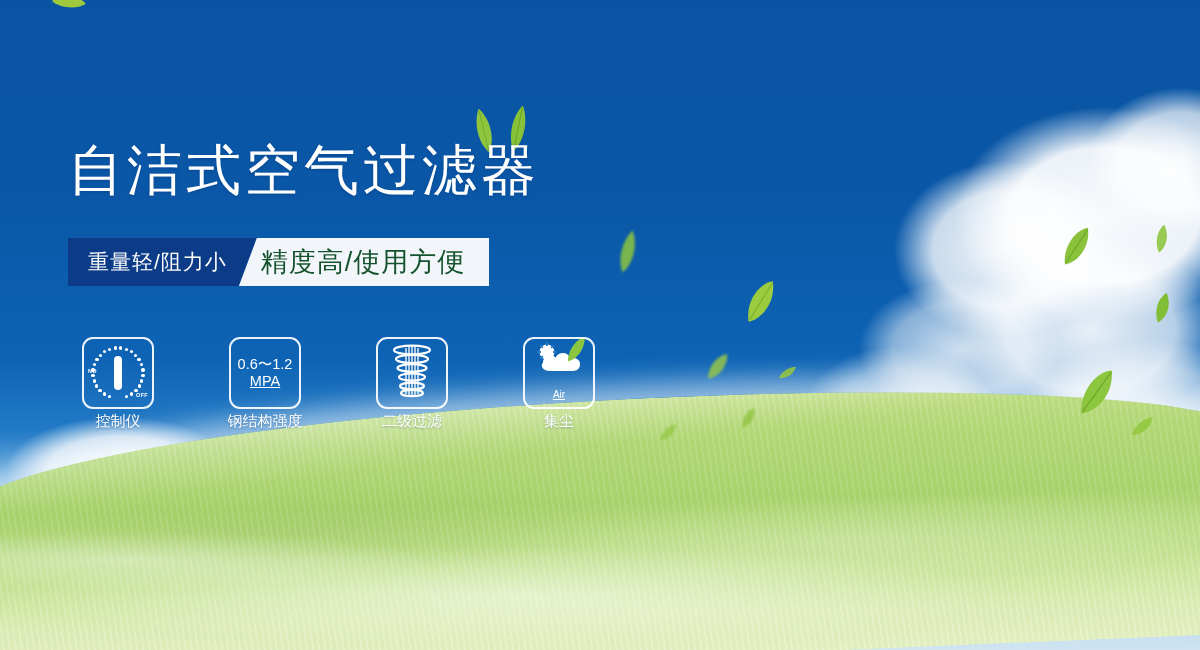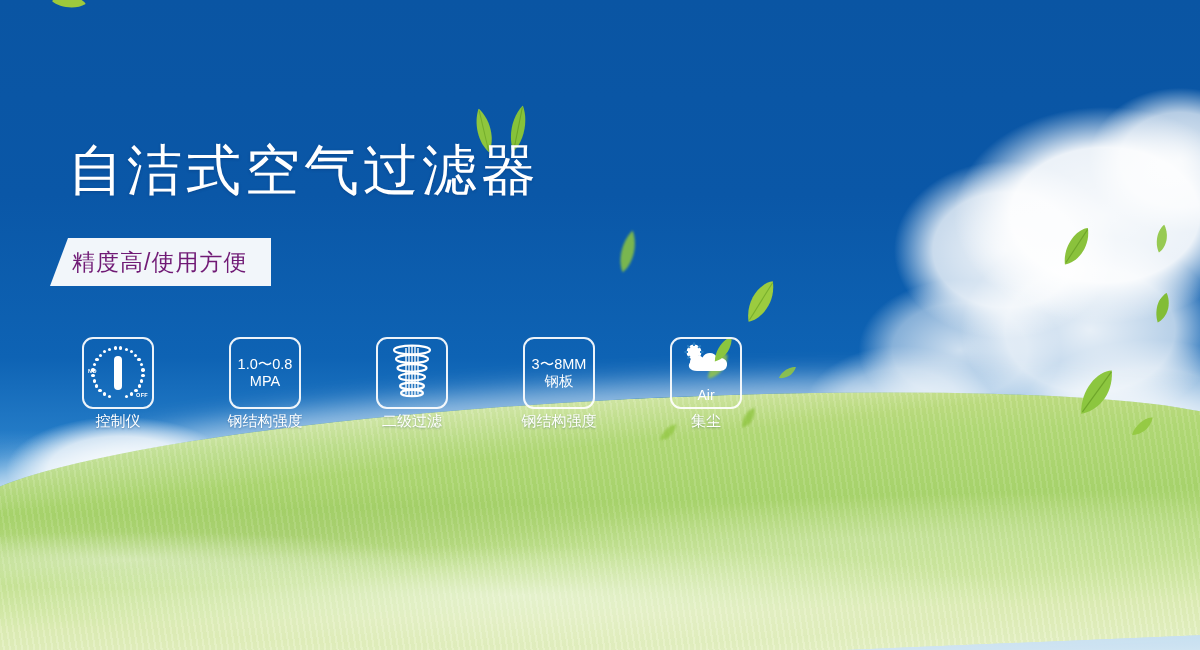--- a/index.html
+++ b/index.html
@@ -90,40 +90,40 @@
 
   #tagline-bar{position:absolute;left:68px;top:238px;height:48px;display:flex;}
   #tagline-primary{
     background:#0c3c87;color:#ffffff;
     height:48px;display:flex;align-items:center;
     padding:0 30px 0 20px;
     font-size:21px;letter-spacing:1px;white-space:nowrap;
     clip-path:polygon(0 0, 100% 0, calc(100% - 18px) 100%, 0 100%);
   }
   #tagline-secondary{
-    background:#f2f6fa;color:#701a75;
+    background:#f2f6fa;color:#14532d;
     height:48px;display:flex;align-items:center;
     padding:0 24px 0 22px;
-    font-size:23px;letter-spacing:1px;white-space:nowrap;
+    font-size:27px;letter-spacing:1px;white-space:nowrap;
     margin-left:-18px;
     clip-path:polygon(18px 0, 100% 0, 100% 100%, 0 100%);
   }
 
   
   #features{position:absolute;left:82px;top:337px;display:flex;gap:75px;}
   .feature{width:72px;display:flex;flex-direction:column;align-items:center;}
   .feature-box{
     width:72px;height:72px;box-sizing:border-box;
     border:2px solid rgba(255,255,255,.92);
     border-radius:11px;
     display:flex;flex-direction:column;align-items:center;justify-content:center;
     color:#ffffff;text-align:center;position:relative;overflow:hidden;
   }
   .feature-box .txt1{font-size:14.5px;line-height:17px;letter-spacing:0;white-space:nowrap;}
-  .feature-box .txt2{font-size:14.5px;line-height:17px;letter-spacing:0;white-space:nowrap;}
+  .feature-box .txt2{font-size:14.5px;line-height:17px;letter-spacing:0;white-space:nowrap;text-decoration:underline;}
   .feature-label{
     margin-top:3px;font-size:15px;color:#ffffff;white-space:nowrap;
     text-shadow:0 1px 2px rgba(0,40,90,.3);
   }
 
   
   .dial{position:relative;width:58px;height:58px;}
   .dial .dot{position:absolute;width:3.4px;height:3.4px;background:#fff;border-radius:50%;}
   .dial .needle{
     position:absolute;left:50%;top:12px;width:8px;height:34px;margin-left:-4px;
@@ -220,20 +220,21 @@
     <svg width="22" height="11" viewBox="0 0 22 11">
         <path d="M0 9 C6 1, 17 -2, 21 1 C15 10, 6 12, 0 9 Z" fill="#8fc63d"></path>
       </svg>
   </div>
 
   <div id="content">
 
     <div id="page-title">自洁式空气过滤器</div>
 
     <div id="tagline-bar">
+      <div id="tagline-primary">重量轻/阻力小</div>
       <div id="tagline-secondary">精度高/使用方便</div>
     </div>
 
     <div id="features">
 
       <div class="feature">
         <div class="feature-box">
           <div class="dial">
             <div class="needle"></div>
             <span class="lbl lbl-no">NO</span>
@@ -264,21 +265,21 @@
               <span class="dot" style="left: 45.1618px; top: 44.7916px;"></span>
               <span class="dot" style="left: 40.8427px; top: 48.3142px;"></span>
               <span class="dot" style="left: 35.8505px; top: 50.7923px;"></span>
             </div>
         </div>
         <div class="feature-label">控制仪</div>
       </div>
 
       <div class="feature">
         <div class="feature-box">
-          <div class="txt1">1.0〜0.8</div>
+          <div class="txt1">0.6〜1.2</div>
           <div class="txt2">MPA</div>
         </div>
         <div class="feature-label">钢结构强度</div>
       </div>
 
       <div class="feature">
         <div class="feature-box">
           <span>
             <svg width="46" height="54" viewBox="0 0 46 54">
               <g fill="none" stroke="#ffffff" stroke-width="2.2">
@@ -295,27 +296,20 @@
                 <line x1="23" y1="2" x2="23" y2="52"></line>
                 <line x1="26" y1="3" x2="26" y2="51"></line>
                 <line x1="29" y1="4" x2="29" y2="50"></line>
               </g>
             </svg>
           </span>
         </div>
         <div class="feature-label">二级过滤</div>
       </div>
 
-      <div class="feature">
-        <div class="feature-box">
-          <div class="txt1">3〜8MM</div>
-          <div class="txt2">钢板</div>
-        </div>
-        <div class="feature-label">钢结构强度</div>
-      </div>
 
       <div class="feature">
         <div class="feature-box">
           <span style="position:absolute;left:38px;top:3px;transform:rotate(-34deg);">
             <svg width="30" height="15" viewBox="0 0 30 15">
                 <path d="M1 12 C8 2, 22 -2, 29 1 C21 13, 8 15, 1 12 Z" fill="#8ac63f"></path>
               </svg>
           </span>
           <span style="margin-top:-4px;">
             <svg width="50" height="32" viewBox="0 0 50 32">
@@ -326,20 +320,20 @@
                 <line x1="3.5" y1="11" x2="7" y2="11"></line>
                 <line x1="19" y1="11" x2="22.5" y2="11"></line>
                 <line x1="6.3" y1="4.3" x2="8.8" y2="6.8"></line>
                 <line x1="17.2" y1="15.2" x2="19.7" y2="17.7"></line>
                 <line x1="6.3" y1="17.7" x2="8.8" y2="15.2"></line>
                 <line x1="17.2" y1="6.8" x2="19.7" y2="4.3"></line>
               </g>
               <path d="M16 30 C9 30, 6 25.5, 9 21.5 C9 15, 17 12, 21.5 16.5 C24.5 10.5, 34 10.5, 36 17 C43 15.5, 48 20.5, 45.5 26 C44.5 29, 41 30, 38 30 Z" fill="#ffffff"></path>
             </svg>
           </span>
-          <div class="txt2" style="font-size:14px;line-height:12px;margin-top:12px;">Air</div>
+          <div class="txt2" style="font-size:10px;line-height:12px;margin-top:12px;">Air</div>
         </div>
         <div class="feature-label">集尘</div>
       </div>
 
     </div>
   </div>
 </div>
 
 </body></html>

